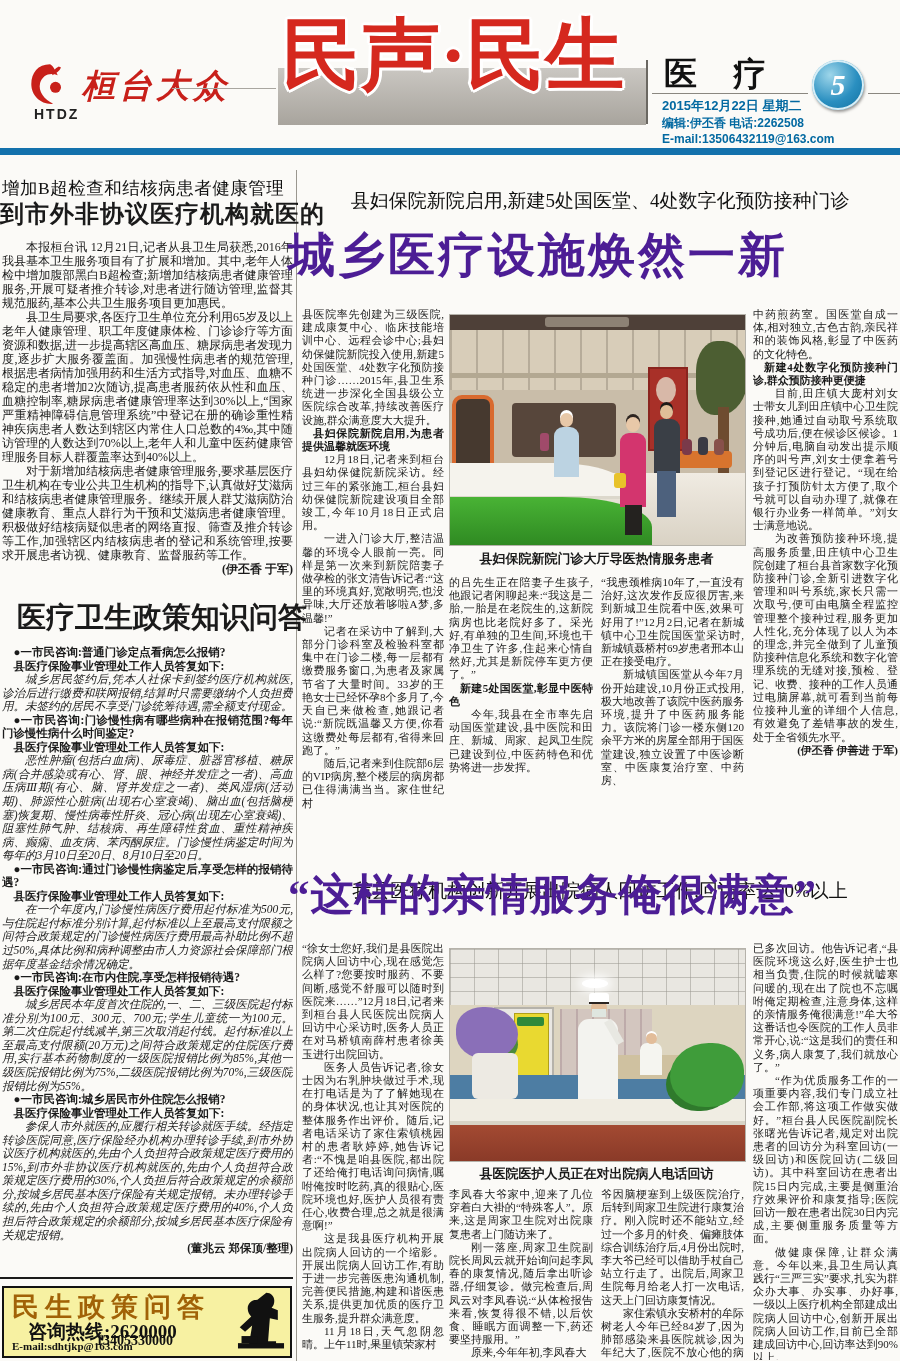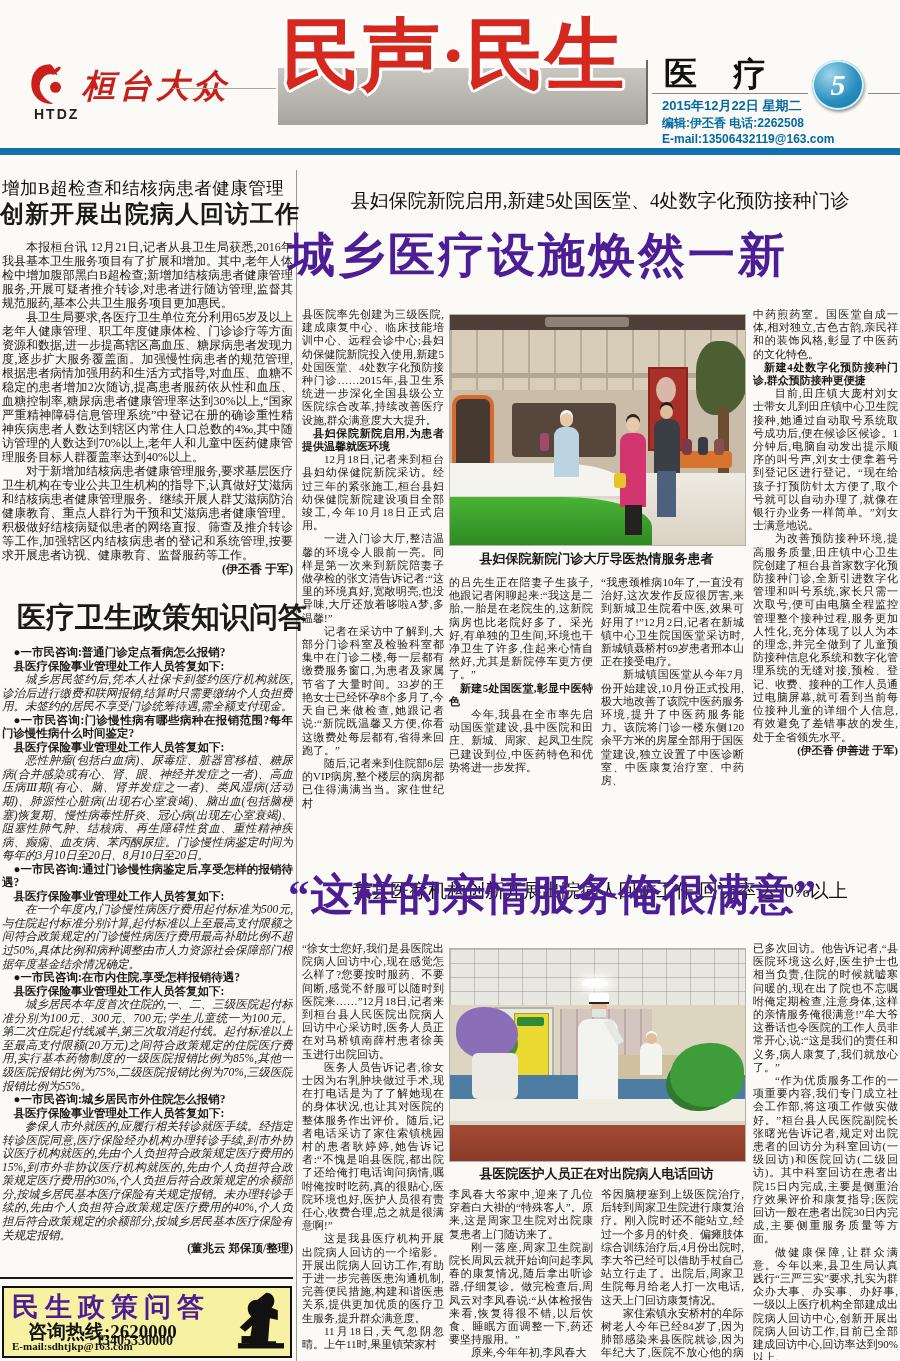--- a/index.html
+++ b/index.html
@@ -34,21 +34,21 @@
   .blue-bar{left:0;top:148px;width:900px;height:7px;background:#1371ac;}
   
   .vdivider{left:296px;top:170px;width:1px;height:1191px;background:#9a978f;}
   .l-kicker{left:2px;top:176px;width:292px;font-size:17.5px;letter-spacing:.5px;color:#111;white-space:nowrap;}
   .l-title{left:0;top:198px;width:294px;font-size:24px;font-weight:900;letter-spacing:1px;text-align:center;white-space:nowrap;}
   .l-body{left:2px;top:240px;width:291px;height:338px;overflow:hidden;font-size:12px;line-height:14px;}
   .l2-title{left:15px;top:598px;width:294px;font-size:29px;font-weight:900;text-align:center;white-space:nowrap;}
   .l2-body{left:2px;top:646px;width:291px;height:628px;overflow:hidden;font-size:11.5px;line-height:13.55px;}
   .l-hr{left:0;top:1277px;width:293px;height:2px;background:#1a1a1a;}
   .ad-box{left:2px;top:1286px;width:286px;height:68px;background:#f7f1a2;border:2px solid #111;overflow:hidden;}
-  .ad-title{position:absolute;left:8px;top:1px;font-size:27px;font-weight:900;color:#4c1d95;letter-spacing:6px;white-space:nowrap;}
+  .ad-title{position:absolute;left:8px;top:1px;font-size:27px;font-weight:900;color:#a16207;letter-spacing:6px;white-space:nowrap;}
   .ad-line1{position:absolute;left:24px;top:31px;font-size:19px;font-weight:bold;color:#111;white-space:nowrap;}
   .ad-line2{position:absolute;left:92px;top:45px;font-size:14px;font-weight:bold;color:#111;white-space:nowrap;}
   .ad-line3{position:absolute;left:8px;top:52px;font-size:11px;font-weight:bold;color:#111;white-space:nowrap;}
   .ad-fig{position:absolute;right:2px;top:2px;width:54px;height:62px;}
   
   .a-kicker{left:300px;width:600px;text-align:center;font-size:19px;color:#111;white-space:nowrap;}
   .a-headline{left:288px;width:600px;font-weight:900;color:#4c1d95;white-space:nowrap;}
   .ka{top:188px;}
   .ha{top:224px;font-size:47px;letter-spacing:3px;}
   .kb{top:834px;margin-top:44px;}
@@ -158,21 +158,21 @@
   <div class="abs mast-meta meta2">编辑:伊丕香 电话:2262508</div>
   <div class="abs mast-meta meta3">E-mail:13506432119@163.com</div>
   <div class="abs page-badge">
     <span>5</span>
   </div>
   <div class="abs blue-bar"></div>
 
   <div class="abs vdivider"></div>
 
   <div class="abs l-kicker">增加B超检查和结核病患者健康管理</div>
-  <div class="abs l-title">创新开展出院病人回访工作</div>
+  <div class="abs l-title">到市外非协议医疗机构就医的</div>
   <div class="abs l-body">
       <p class="para normal">本报桓台讯 12月21日,记者从县卫生局获悉,2016年我县基本卫生服务项目有了扩展和增加。其中,老年人体检中增加腹部黑白B超检查;新增加结核病患者健康管理服务,开展可疑者推介转诊,对患者进行随访管理,监督其规范服药,基本公共卫生服务项目更加惠民。</p>
       <p class="para normal">县卫生局要求,各医疗卫生单位充分利用65岁及以上老年人健康管理、职工年度健康体检、门诊诊疗等方面资源和数据,进一步提高辖区高血压、糖尿病患者发现力度,逐步扩大服务覆盖面。加强慢性病患者的规范管理,根据患者病情加强用药和生活方式指导,对血压、血糖不稳定的患者增加2次随访,提高患者服药依从性和血压、血糖控制率,糖尿病患者健康管理率达到30%以上,“国家严重精神障碍信息管理系统”中登记在册的确诊重性精神疾病患者人数达到辖区内常住人口总数的4‰,其中随访管理的人数达到70%以上,老年人和儿童中医药健康管理服务目标人群覆盖率达到40%以上。</p>
       <p class="para normal">对于新增加结核病患者健康管理服务,要求基层医疗卫生机构在专业公共卫生机构的指导下,认真做好艾滋病和结核病患者健康管理服务。继续开展人群艾滋病防治健康教育、重点人群行为干预和艾滋病患者健康管理。积极做好结核病疑似患者的网络直报、筛查及推介转诊等工作,加强辖区内结核病患者的登记和系统管理,按要求开展患者访视、健康教育、监督服药等工作。</p>
       <p class="para byline">(伊丕香 于军)</p>
     </div>
 
   <div class="abs l2-title">医疗卫生政策知识问答</div>
   <div class="abs l2-body">
       <p class="para q">●一市民咨询:普通门诊定点看病怎么报销?</p>

